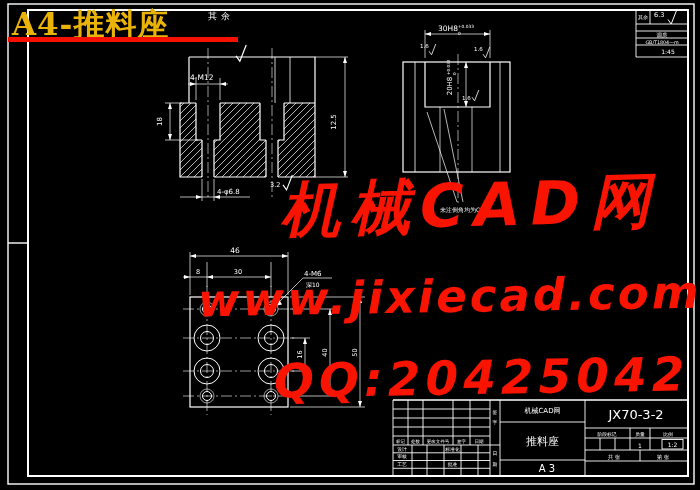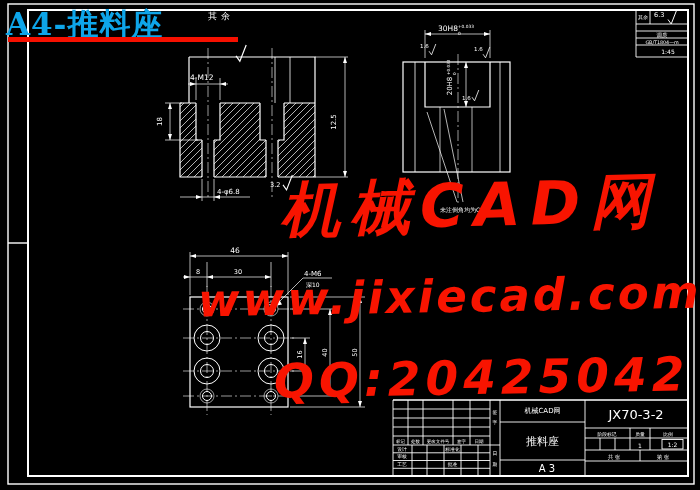--- a/index.html
+++ b/index.html
@@ -1,19 +1,19 @@
 <!DOCTYPE html>
 <html><head>
 <meta charset="utf-8">
 <style>
   html,body{margin:0;padding:0;background:#000;}
   #sheet{position:relative;width:700px;height:490px;background:#000;overflow:hidden;
          font-family:"DejaVu Sans",sans-serif;}
   svg text{fill:#ffffff;font-family:"DejaVu Sans",sans-serif;}
-  .ttl{position:absolute;left:6px;top:4px;color:#0ea5e9;font-family:"DejaVu Serif",serif;
+  .ttl{position:absolute;left:12px;top:4px;color:#eab308;font-family:"DejaVu Serif",serif;
        font-weight:bold;font-size:31px;letter-spacing:1px;white-space:nowrap;z-index:5;}
   .ttl-underline{position:absolute;left:8px;top:37px;width:230px;height:5px;background:#f61000;z-index:5;}
   .wm{position:absolute;color:#f81400;font-weight:bold;font-style:italic;white-space:nowrap;z-index:6;}
   .wm1{left:280px;top:166px;font-size:60px;letter-spacing:10px;transform:rotate(-1.5deg);}
   .wm2{left:198px;top:270px;font-size:45px;letter-spacing:3px;transform:rotate(-1deg);}
   .wm3{left:274px;top:350px;font-size:47px;letter-spacing:5px;transform:rotate(-1deg);}
 </style>
 </head>
 <body>
 

